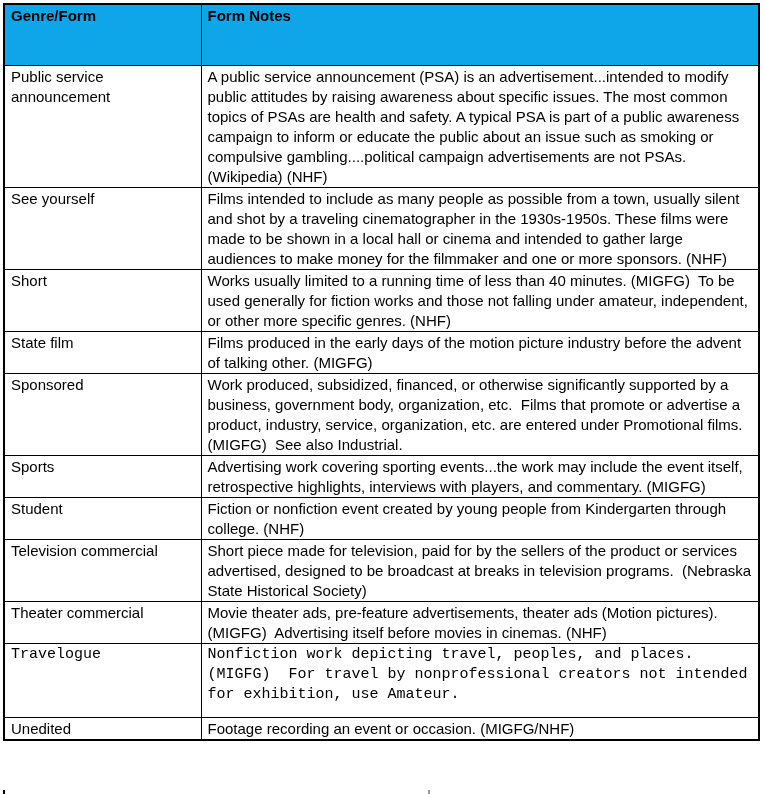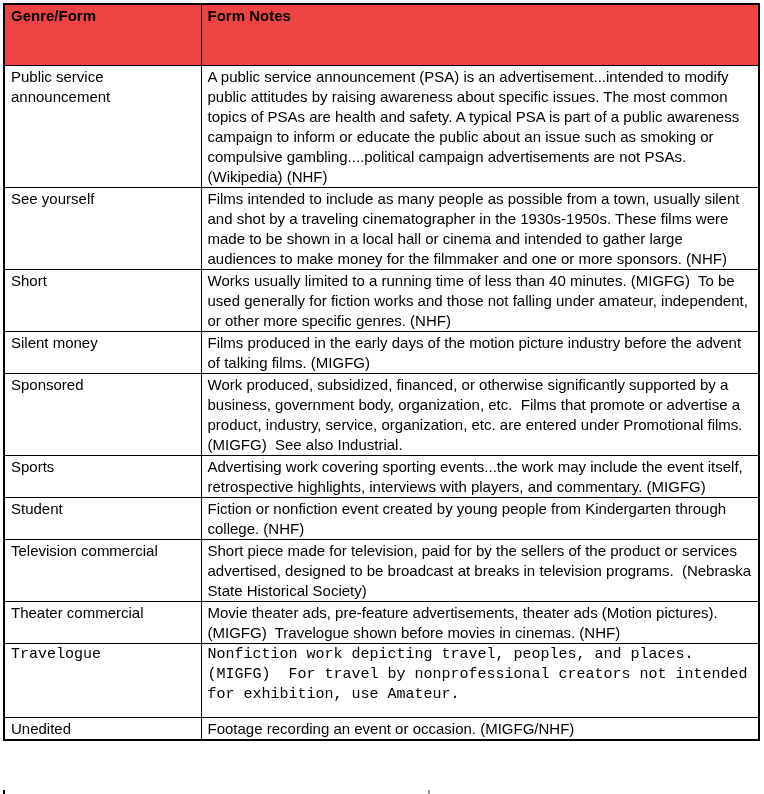--- a/index.html
+++ b/index.html
@@ -30,21 +30,21 @@
     vertical-align: top;
     text-align: left;
     padding: 1px 4px 0 6px;
     font-size: 15px;
     line-height: 20px;
     color: #000000;
     white-space: pre-wrap;
     overflow-wrap: break-word;
   }
   th {
-    background: #ef4444;
+    background: #0ea5e9;
     height: 61px;
     font-weight: bold;
   }
   th.col1, td.col1 { width: 197px; }
   
   tbody tr:nth-child(10) td { height: 74px; font-family: Liberation Mono, monospace; }
   
   .frag-line {
     position: absolute;
     bottom: 0;
@@ -73,42 +73,42 @@
         </tr>
         <tr>
           <td class="col1">See yourself</td>
           <td>Films intended to include as many people as possible from a town, usually silent and shot by a traveling cinematographer in the 1930s-1950s. These films were made to be shown in a local hall or cinema and intended to gather large audiences to make money for the filmmaker and one or more sponsors. (NHF)</td>
         </tr>
         <tr>
           <td class="col1">Short</td>
           <td>Works usually limited to a running time of less than 40 minutes. (MIGFG)  To be used generally for fiction works and those not falling under amateur, independent, or other more specific genres. (NHF)</td>
         </tr>
         <tr>
-          <td class="col1">Silent money</td>
-          <td>Films produced in the early days of the motion picture industry before the advent of talking films. (MIGFG)</td>
+          <td class="col1">State film</td>
+          <td>Films produced in the early days of the motion picture industry before the advent of talking other. (MIGFG)</td>
         </tr>
         <tr>
           <td class="col1">Sponsored</td>
           <td>Work produced, subsidized, financed, or otherwise significantly supported by a business, government body, organization, etc.  Films that promote or advertise a product, industry, service, organization, etc. are entered under Promotional films. (MIGFG)  See also Industrial.</td>
         </tr>
         <tr>
           <td class="col1">Sports</td>
           <td>Advertising work covering sporting events...the work may include the event itself, retrospective highlights, interviews with players, and commentary. (MIGFG)</td>
         </tr>
         <tr>
           <td class="col1">Student</td>
           <td>Fiction or nonfiction event created by young people from Kindergarten through college. (NHF)</td>
         </tr>
         <tr>
           <td class="col1">Television commercial</td>
           <td>Short piece made for television, paid for by the sellers of the product or services advertised, designed to be broadcast at breaks in television programs.  (Nebraska State Historical Society)</td>
         </tr>
         <tr>
           <td class="col1">Theater commercial</td>
-          <td>Movie theater ads, pre-feature advertisements, theater ads (Motion pictures). (MIGFG)  Travelogue shown before movies in cinemas. (NHF)</td>
+          <td>Movie theater ads, pre-feature advertisements, theater ads (Motion pictures). (MIGFG)  Advertising itself before movies in cinemas. (NHF)</td>
         </tr>
         <tr>
           <td class="col1">Travelogue</td>
           <td>Nonfiction work depicting travel, peoples, and places. (MIGFG)  For travel by nonprofessional creators not intended for exhibition, use Amateur.</td>
         </tr>
         <tr>
           <td class="col1">Unedited</td>
           <td>Footage recording an event or occasion. (MIGFG/NHF)</td>
         </tr>
       </tbody>

